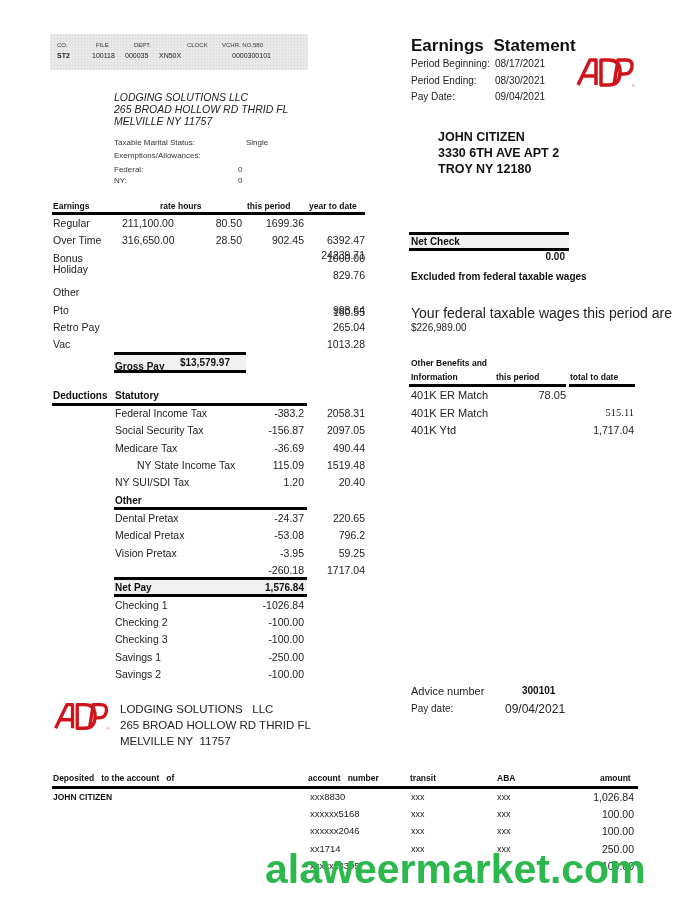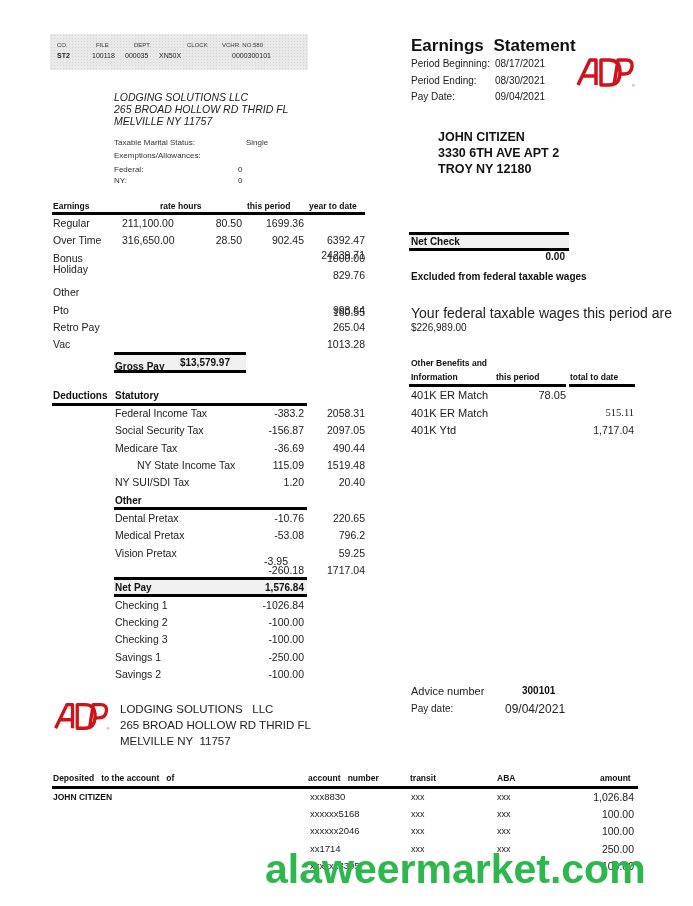--- a/index.html
+++ b/index.html
@@ -163,27 +163,27 @@
     <div class="abs cell r" style="right: 328px; top: 458.9px;">1519.48</div>
     <div class="abs cell" style="left: 115px; top: 476.2px;">NY SUI/SDI Tax</div>
     <div class="abs cell r" style="right: 389px; top: 476.2px;">1.20</div>
     <div class="abs cell r" style="right: 328px; top: 476.2px;">20.40</div>
   </div>
 
 <div class="abs th" style="left:115px; top:495px; font-size:10px">Other</div>
 <div class="abs rule" style="left:114px; top:507px; width:193px"></div>
 <div id="other-rows">
     <div class="abs cell" style="left: 115px; top: 512px;">Dental Pretax</div>
-    <div class="abs cell r" style="right: 389px; top: 512px;">-10.76</div>
+    <div class="abs cell r" style="right: 389px; top: 512px;">-24.37</div>
     <div class="abs cell r" style="right: 328px; top: 512px;">220.65</div>
     <div class="abs cell" style="left: 115px; top: 529.3px;">Medical Pretax</div>
     <div class="abs cell r" style="right: 389px; top: 529.3px;">-53.08</div>
     <div class="abs cell r" style="right: 328px; top: 529.3px;">796.2</div>
     <div class="abs cell" style="left: 115px; top: 546.6px;">Vision Pretax</div>
-    <div class="abs cell r" style="right: 405px; top: 546.6px; margin-top: 8px;">-3.95</div>
+    <div class="abs cell r" style="right: 389px; top: 546.6px;">-3.95</div>
     <div class="abs cell r" style="right: 328px; top: 546.6px;">59.25</div>
     <div class="abs cell" style="left: 115px; top: 563.9px;"></div>
     <div class="abs cell r" style="right: 389px; top: 563.9px;">-260.18</div>
     <div class="abs cell r" style="right: 328px; top: 563.9px;">1717.04</div>
   </div>
 
 <div class="abs rule" style="left:114px; top:577px; width:193px"></div>
 <div class="abs bar" style="left:114px; top:580px; width:193px; height:14px">
   <span class="abs th" style="left:1px; top:2px; font-size:10px">Net Pay</span>
   <span class="abs th" style="right:3px; top:2px; font-size:10px">1,576.84</span>

